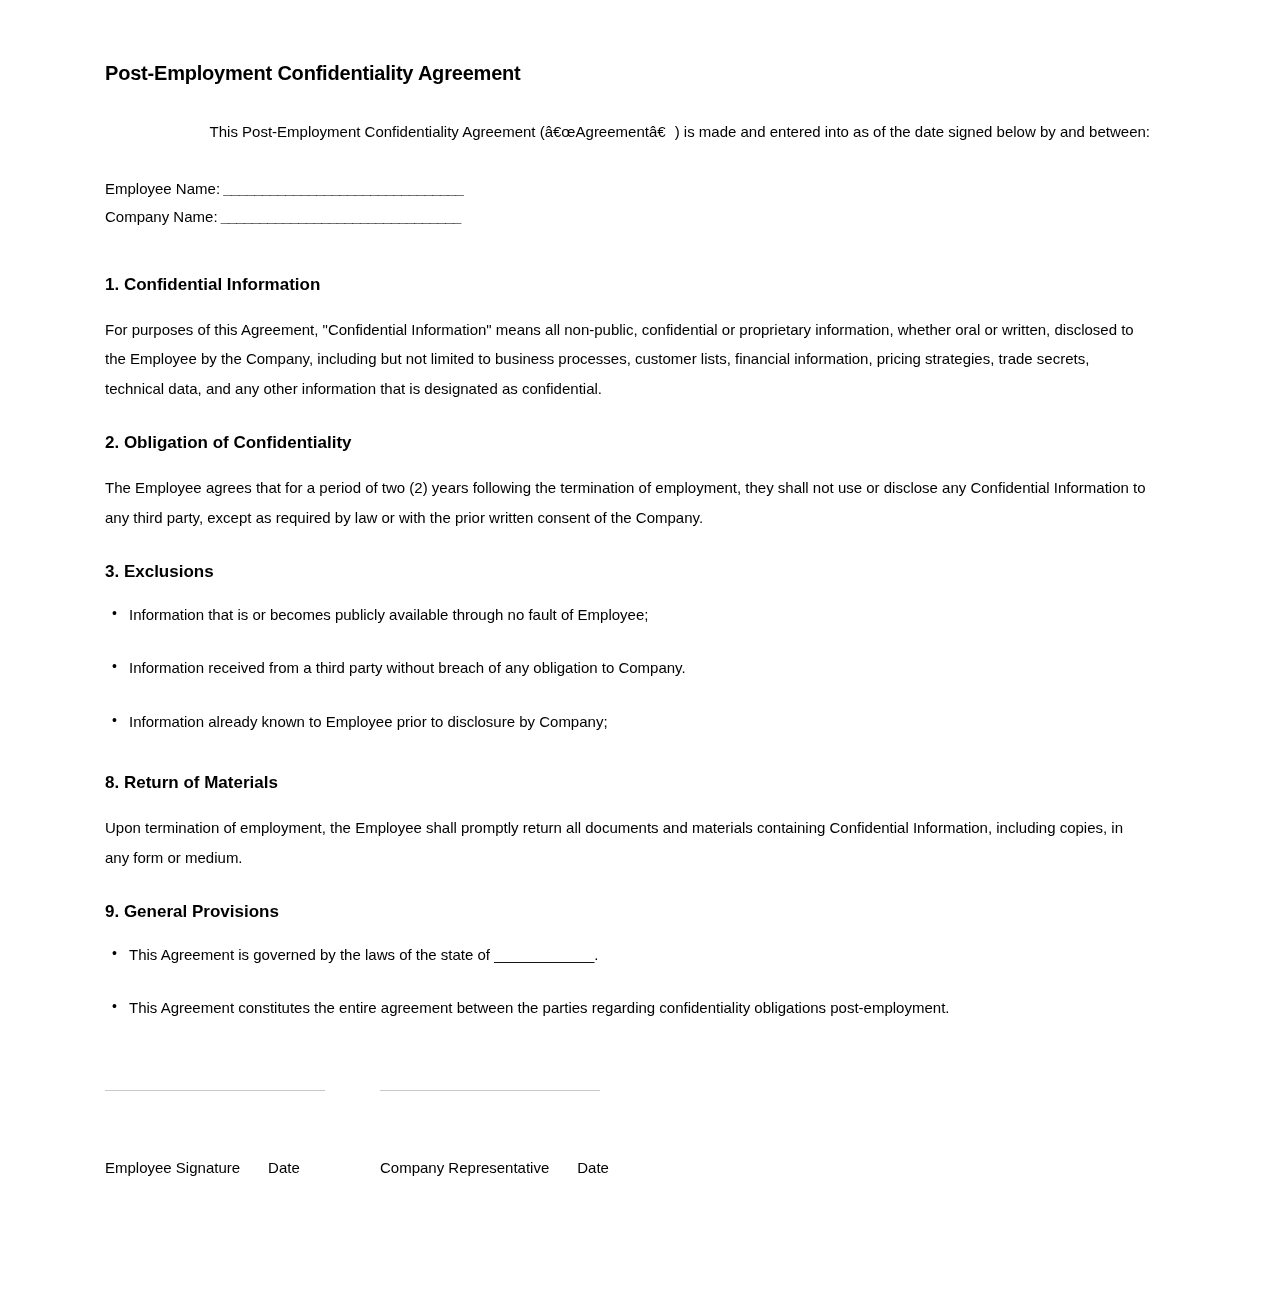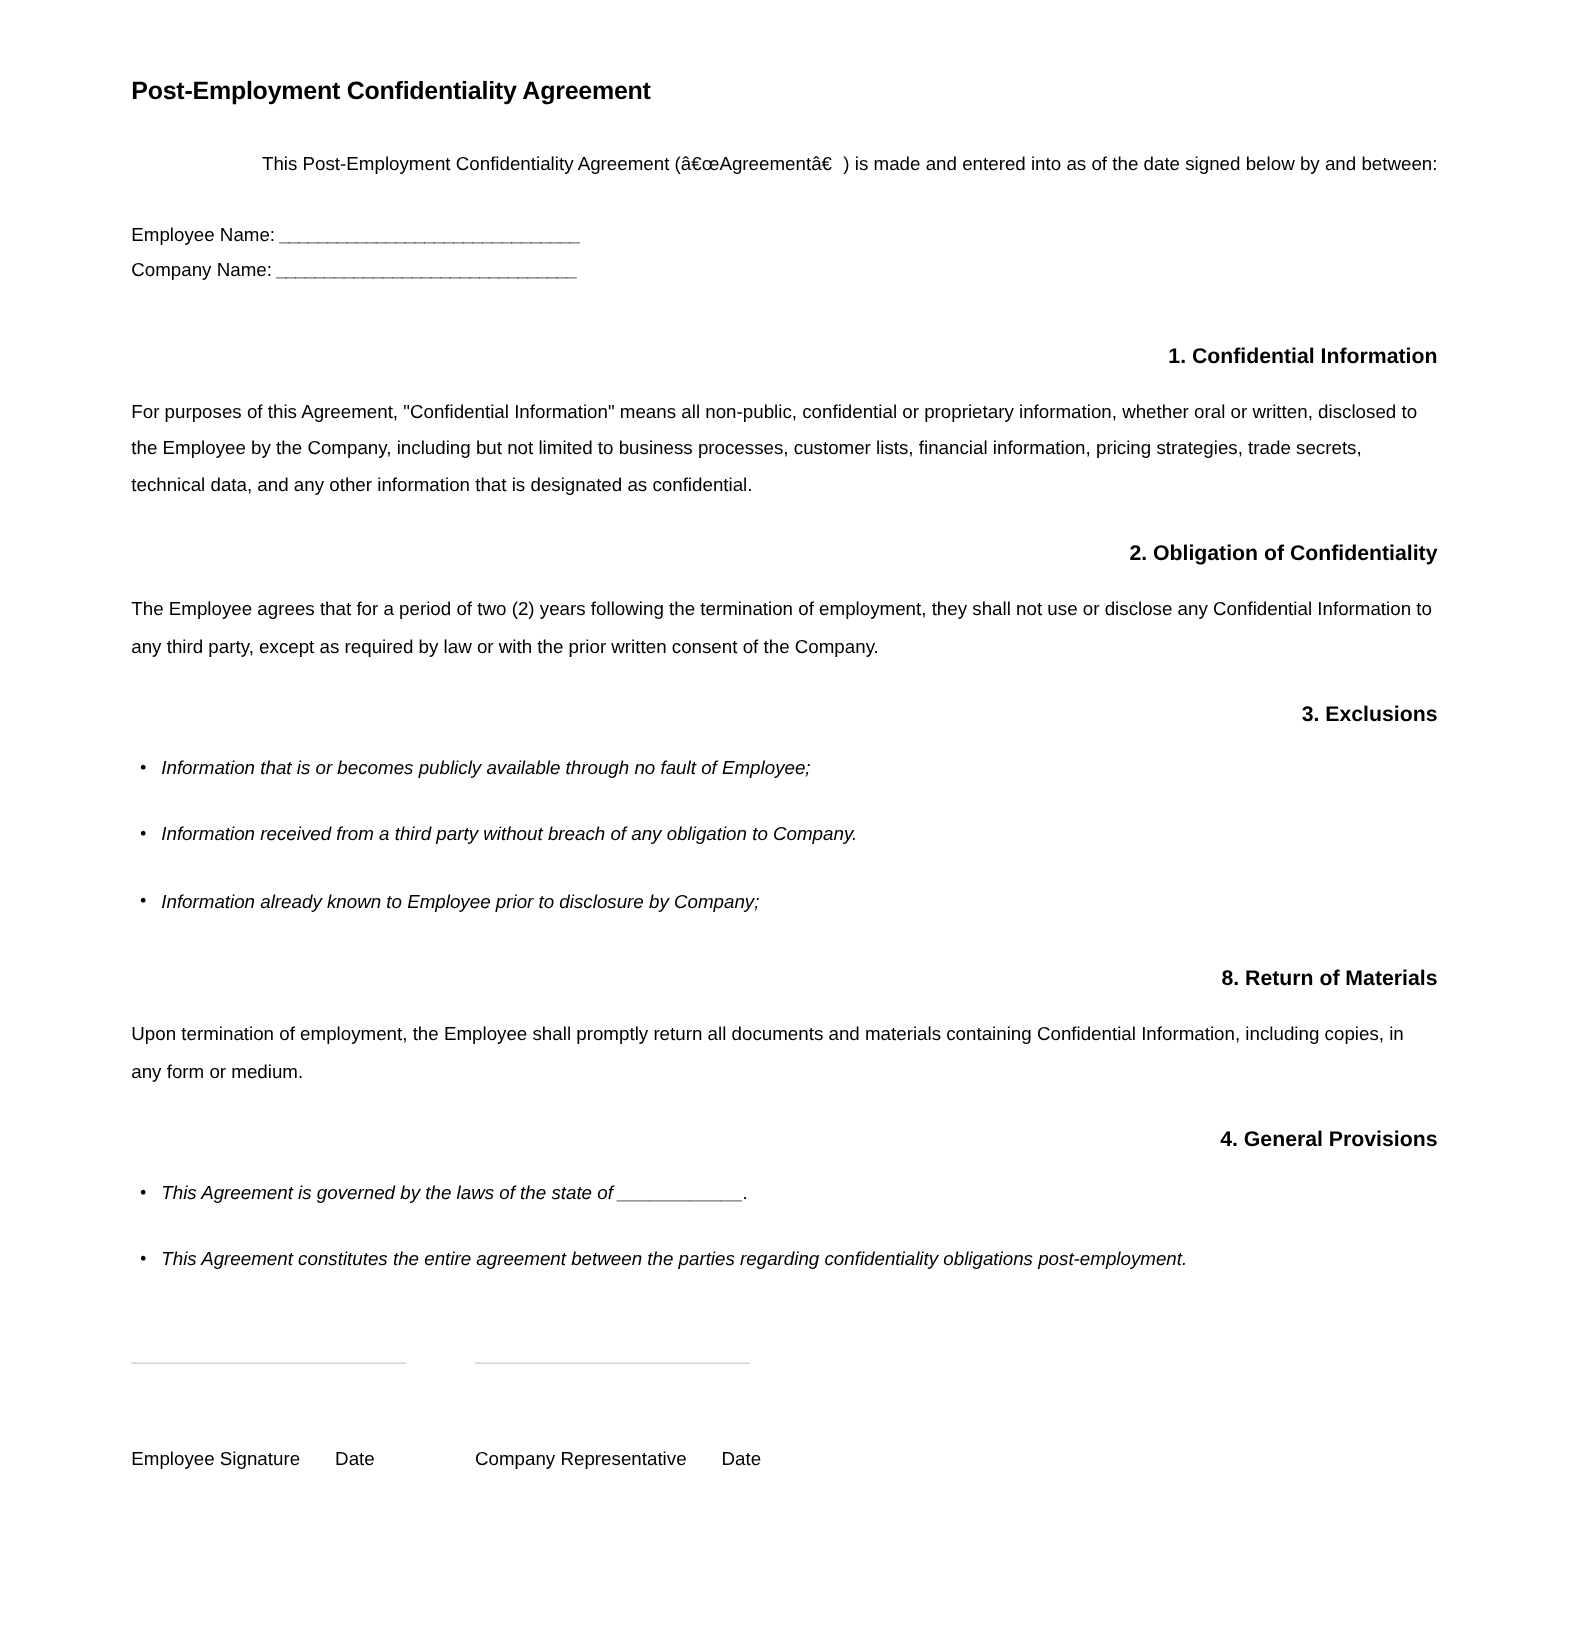--- a/index.html
+++ b/index.html
@@ -51,33 +51,31 @@
     margin: 0 0 30px 0;
   }
   .section-heading {
     font-size: 17px;
     font-weight: bold;
     margin: 0 0 20px 0;
     line-height: 1.2;
   }
   .section:not(:first-of-type) .section-heading {
     margin-top: 6px;
-    text-align: right;
   }
   .body-text {
     font-size: 15px;
     line-height: 1.95;
     margin: 0;
     max-width: 1045px;
   }
   ul.bullets {
     margin: 0;
     padding: 0 0 0 22px;
     list-style: none;
-    font-style: italic;
   }
   ul.bullets li {
     position: relative;
     font-size: 15px;
     line-height: 1.75;
     margin: 0 0 27px 0;
     padding-left: 2px;
   }
   ul.bullets li:last-child {
     margin-bottom: 0;
@@ -161,21 +159,21 @@
     </ul>
   </div>
 
   <div class="section" style="margin-top:38px;">
     <h2 class="section-heading">8. Return of Materials</h2>
     <p class="body-text">Upon termination of employment, the Employee shall promptly return all documents and materials containing Confidential Information, including copies, in any form or medium.</p>
   </div>
 
 
   <div class="section">
-    <h2 class="section-heading">4. General Provisions</h2>
+    <h2 class="section-heading">9. General Provisions</h2>
     <ul class="bullets">
       <li>This Agreement is governed by the laws of the state of ____________.</li>
       <li>This Agreement constitutes the entire agreement between the parties regarding confidentiality obligations post-employment.</li>
     </ul>
   </div>
 
   <div class="sig-block">
     <div class="sig-rules">
       <div class="sig-rule"></div>
       <div class="sig-rule"></div>

